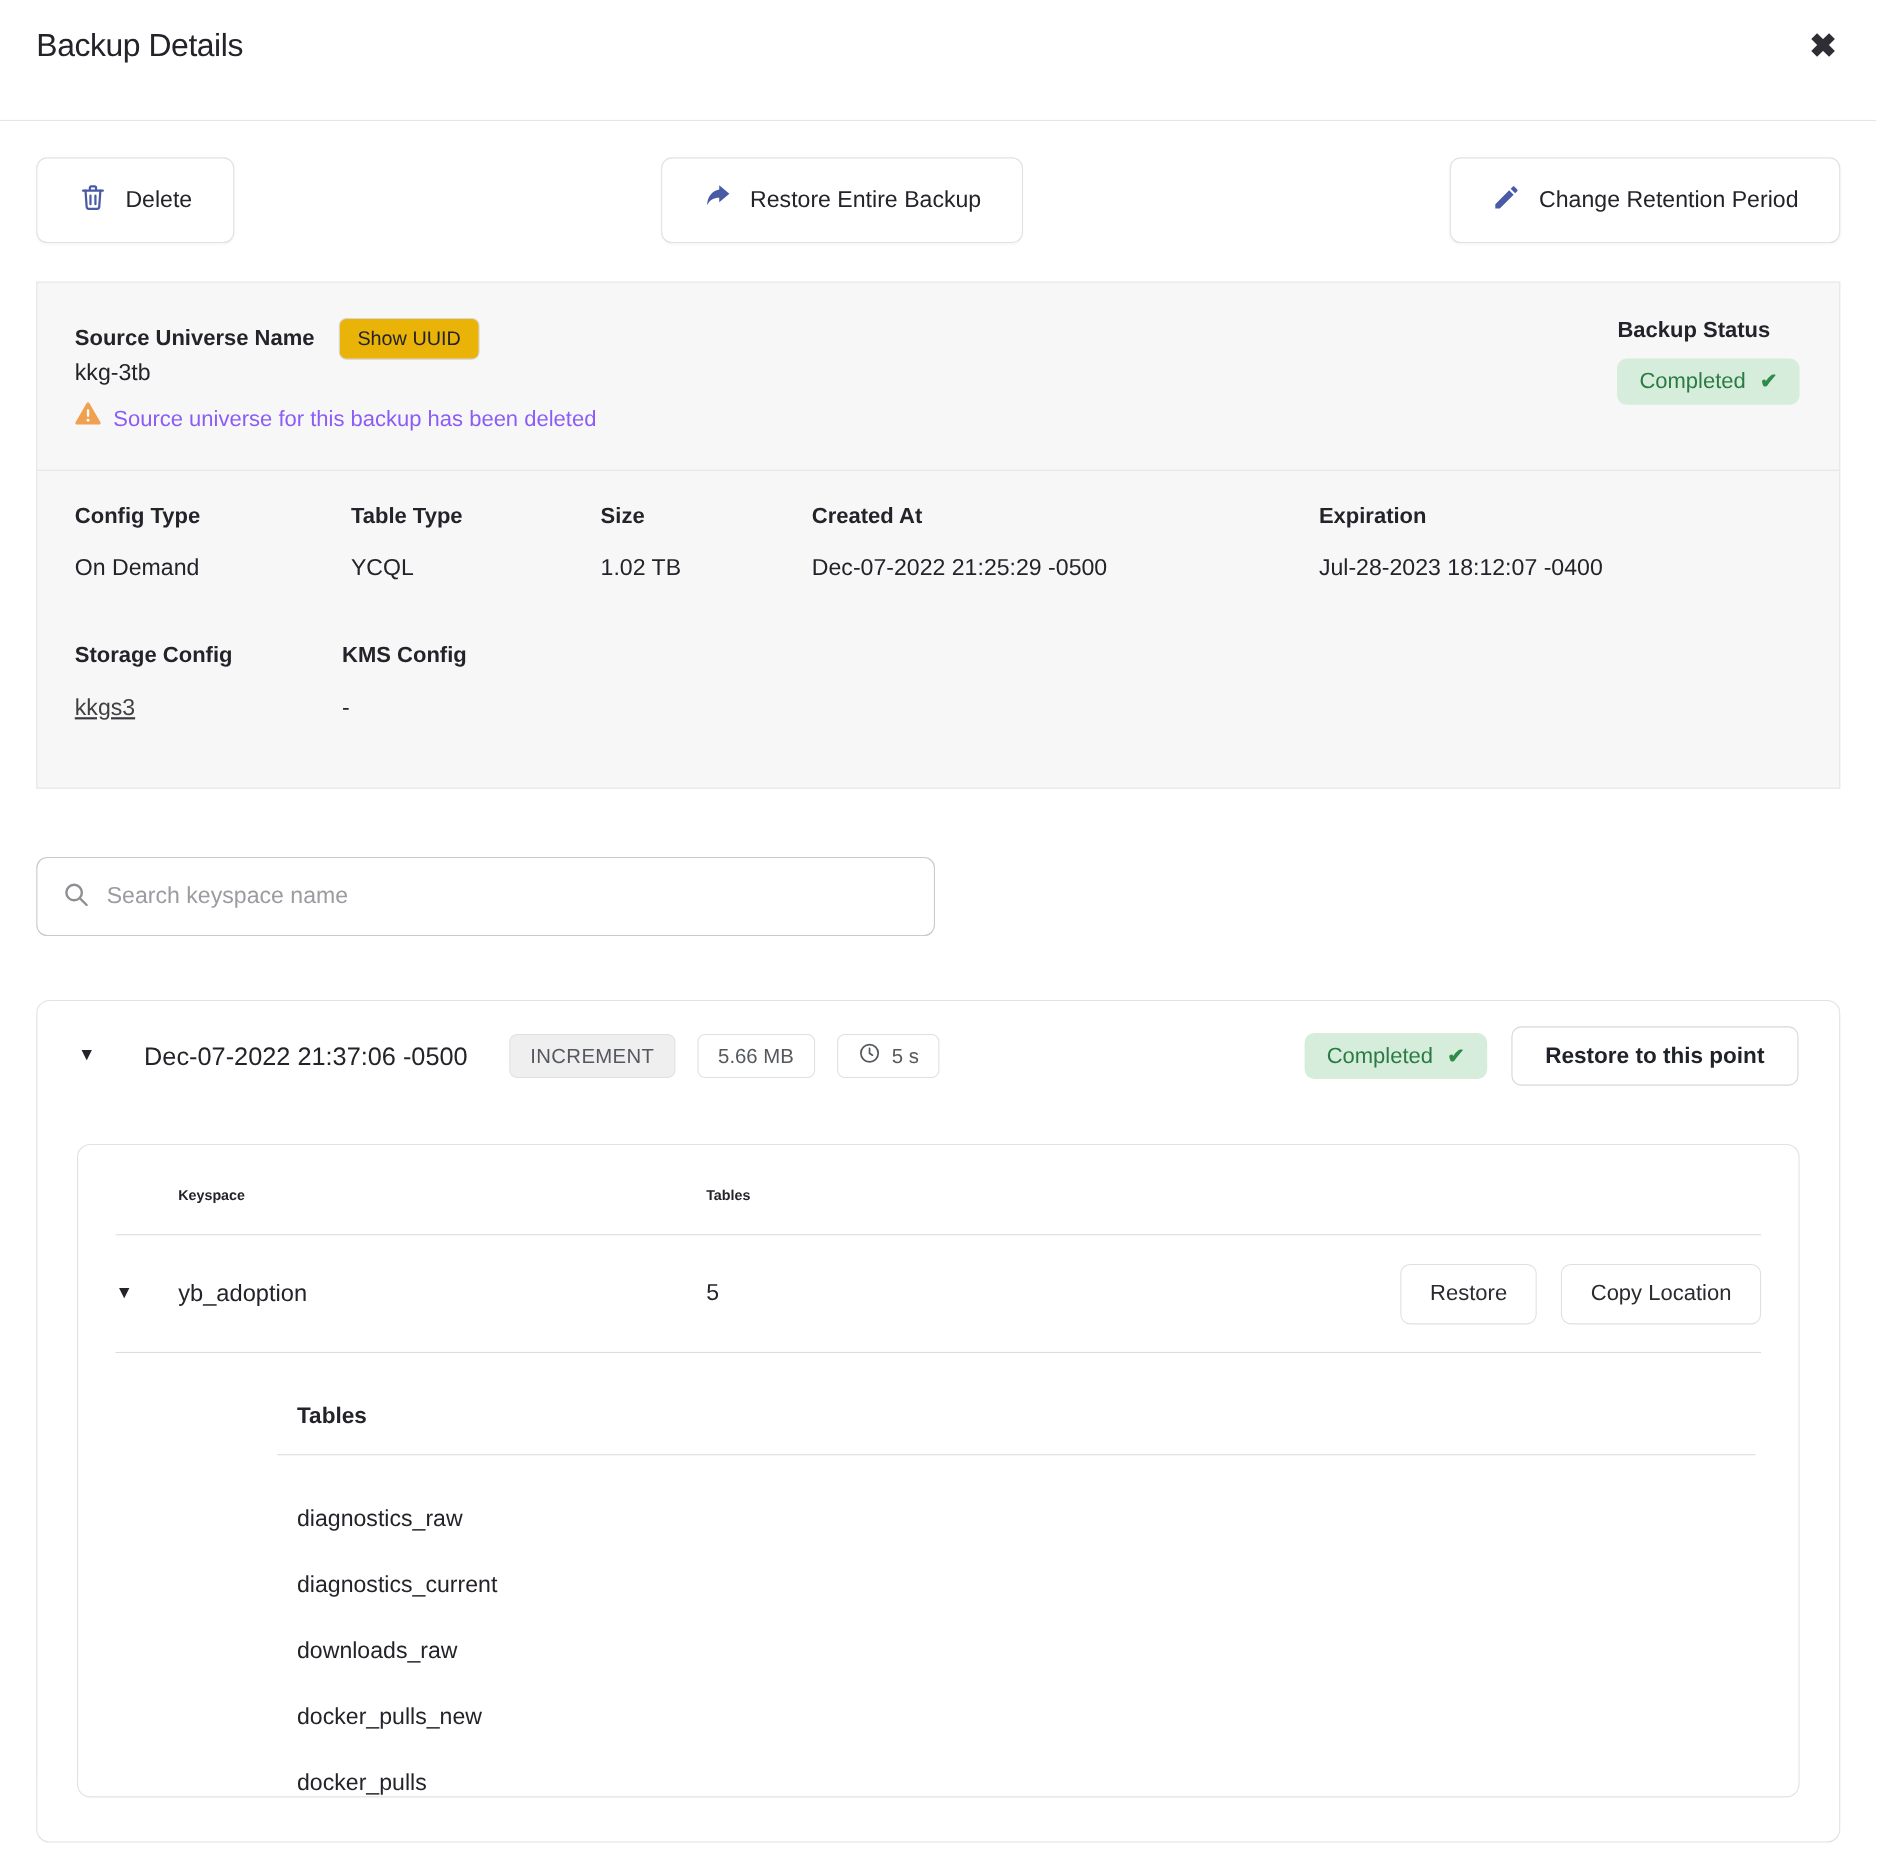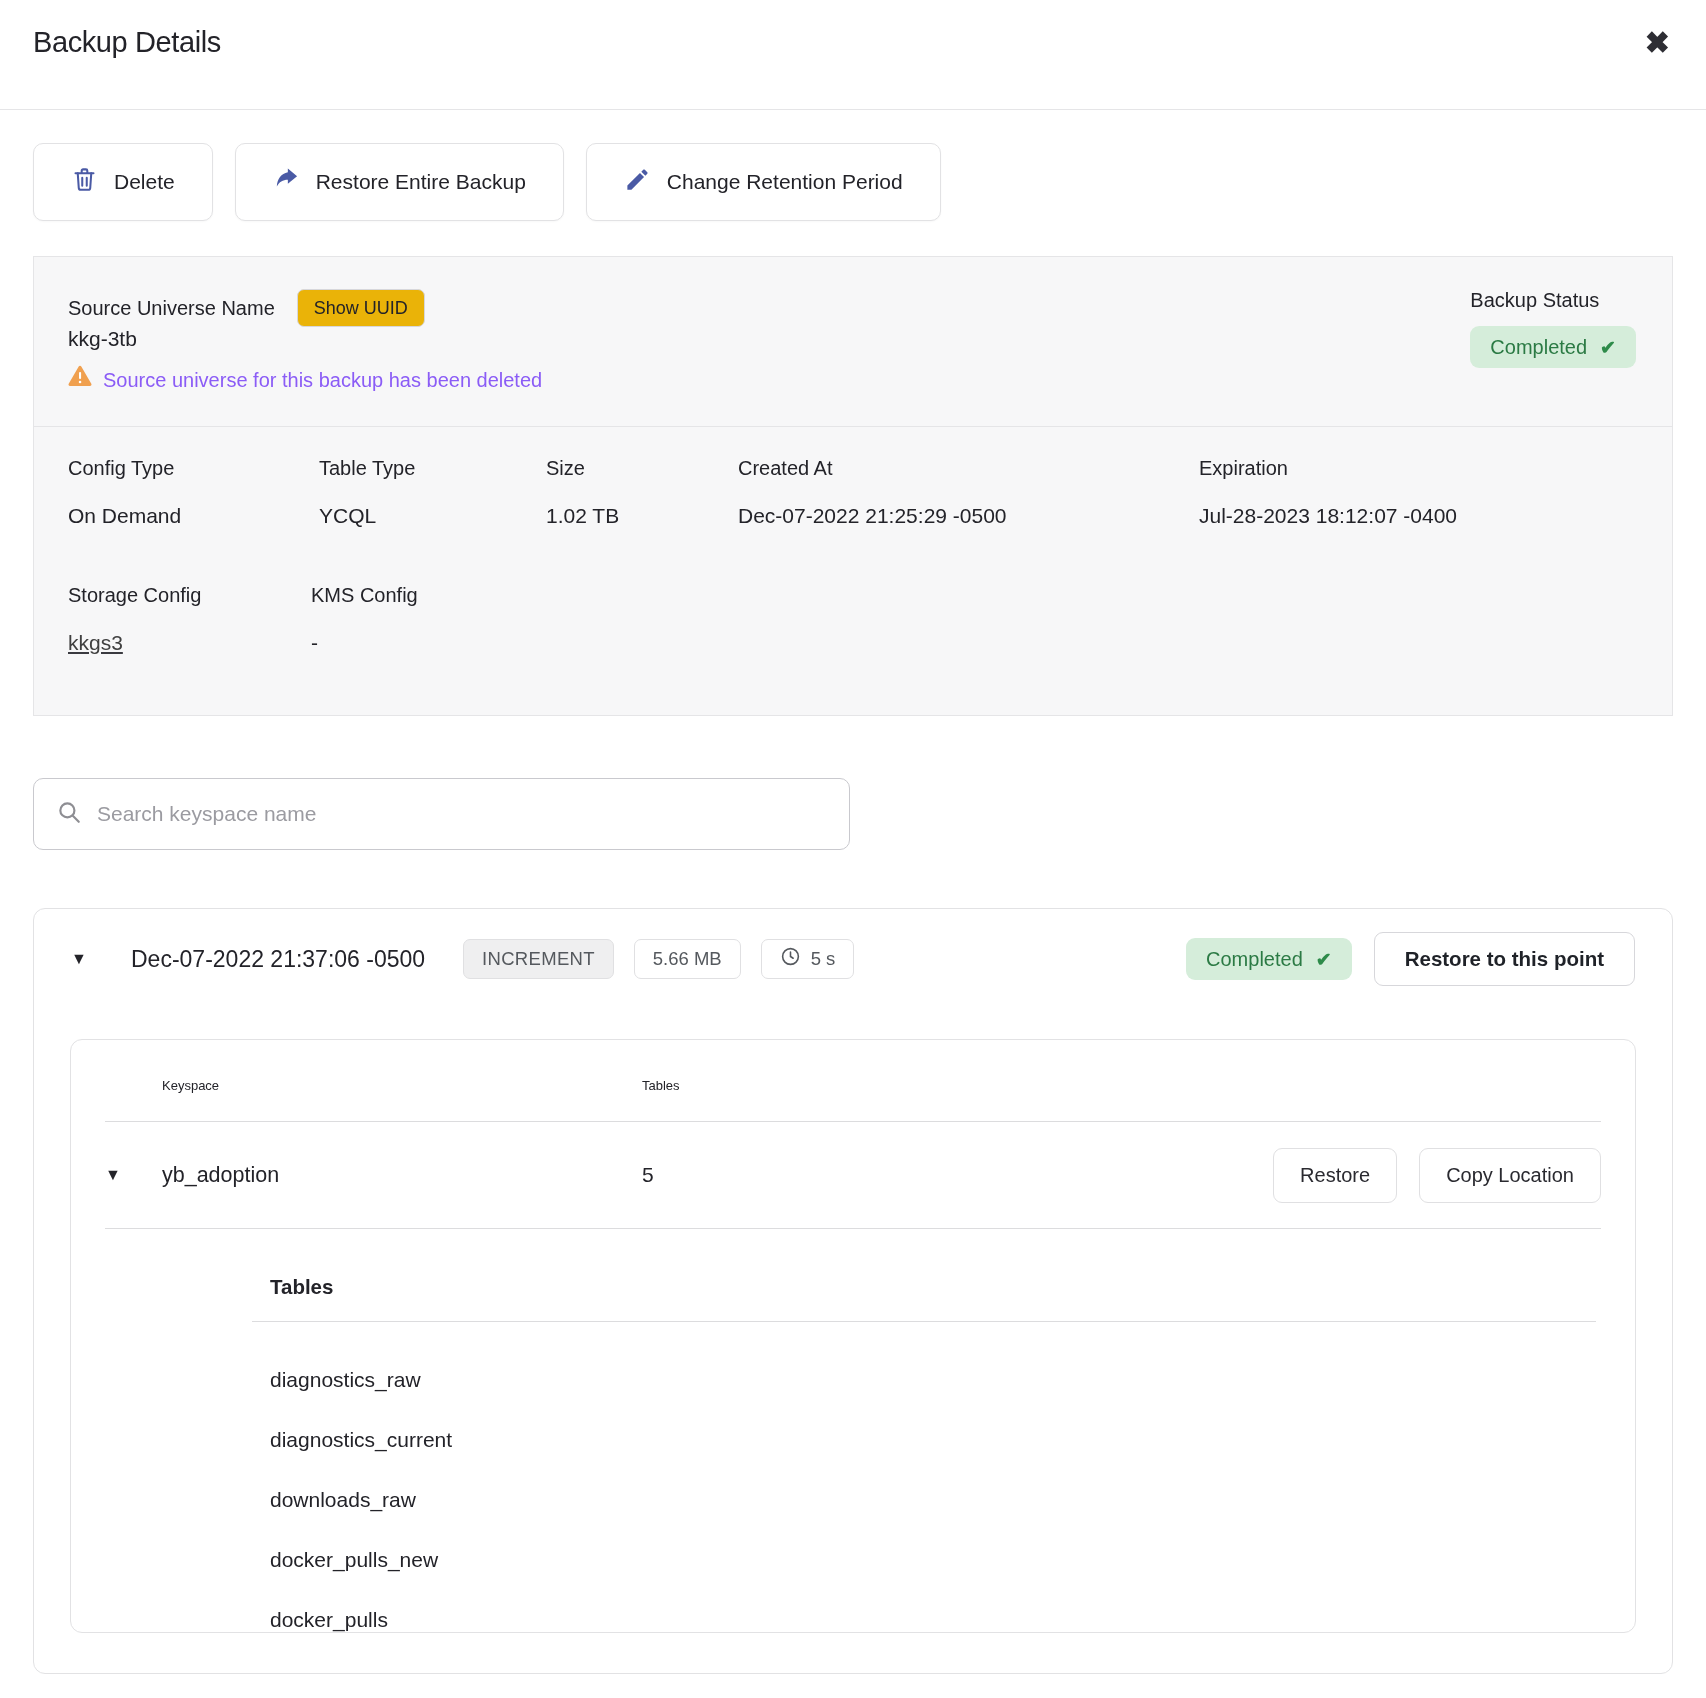--- a/index.html
+++ b/index.html
@@ -8,31 +8,31 @@
 
   
   .hdr { display:flex; justify-content:space-between; align-items:flex-start;
     padding:26px 36px 0 33px; height:110px; border-bottom:1px solid #E5E5E7; background:#fff; }
   .hdr-title { font-size:29px; font-weight:400; letter-spacing:-0.4px; }
   .close-x { font-size:30px; line-height:34px; color:#2E2E34; cursor:pointer; font-weight:700; }
 
   .content { padding:0 33px; }
 
   
-  .actions-row { display:flex; justify-content:flex-start; gap:22px; margin-top:33px; }
+  .actions-row { display:flex; justify-content:space-between; gap:22px; margin-top:33px; }
   .btn { display:inline-flex; align-items:center; gap:16px; height:78px; padding:0 37px;
     background:#fff; border:1px solid #E2E2E4; border-radius:10px; font-size:21px;
     color:#232329; cursor:pointer; box-shadow:0 1px 2px rgba(0,0,0,.03); }
   .btn svg { width:27px; height:27px; }
 
   
   .panel { margin-top:35px; background:#F7F7F8; border:1px solid #E5E5E7; }
   .panel-top { display:flex; justify-content:space-between; padding:32px 36px 34px 34px;
     border-bottom:1px solid #E5E5E7; }
-  .lbl { font-size:20px; font-weight:400; color:#232329; }
+  .lbl { font-size:20px; font-weight:700; color:#232329; }
   .name-row { display:flex; align-items:center; gap:22px; }
   .show-uuid { height:38px; padding:0 16px; display:inline-flex; align-items:center;
     background:#eab308; border:1px solid #D7D7DB; border-radius:7px; font-size:18px;
     color:#232329; cursor:pointer; }
   .universe-name { font-size:21px; }
   .warn-row { margin-top:14px; display:flex; align-items:flex-end; gap:11px;
     color:#8b5cf6; font-size:20px; }
   .warn-row svg { width:24px; height:22px; flex:0 0 auto; }
   .status-block { text-align:left; }
   .badge-green { display:inline-flex; align-items:center; gap:13px; height:42px;

